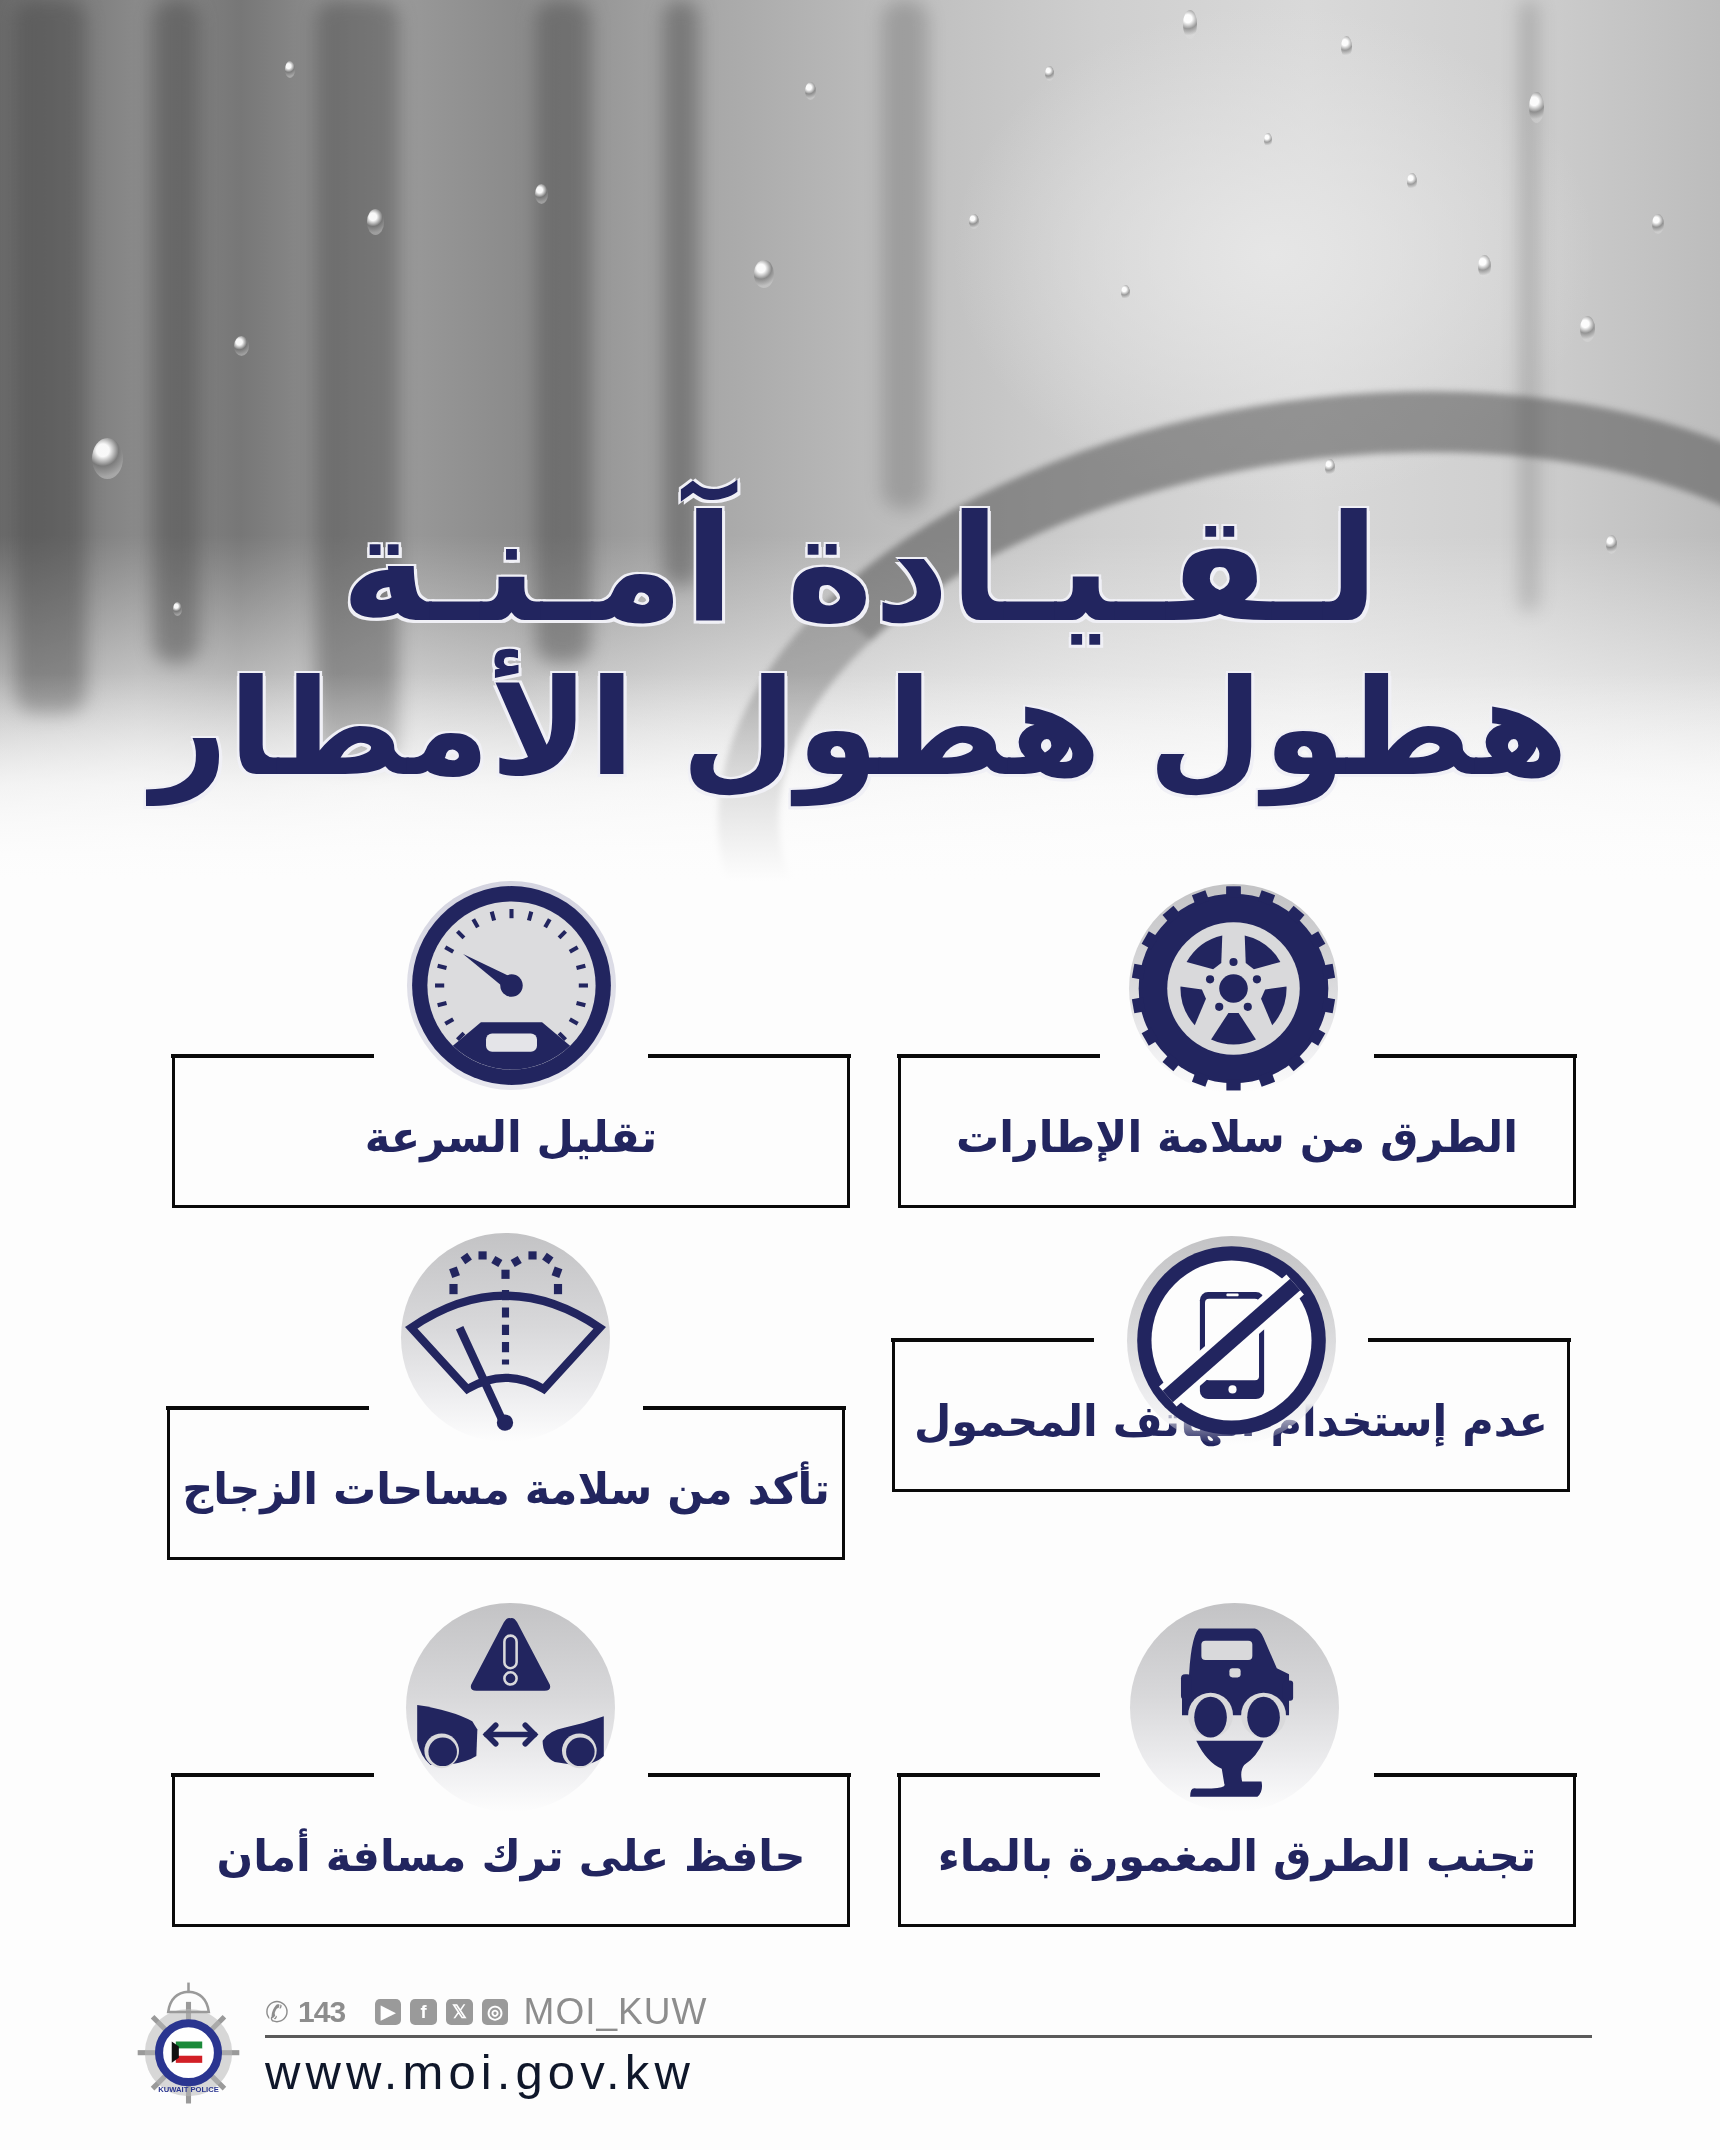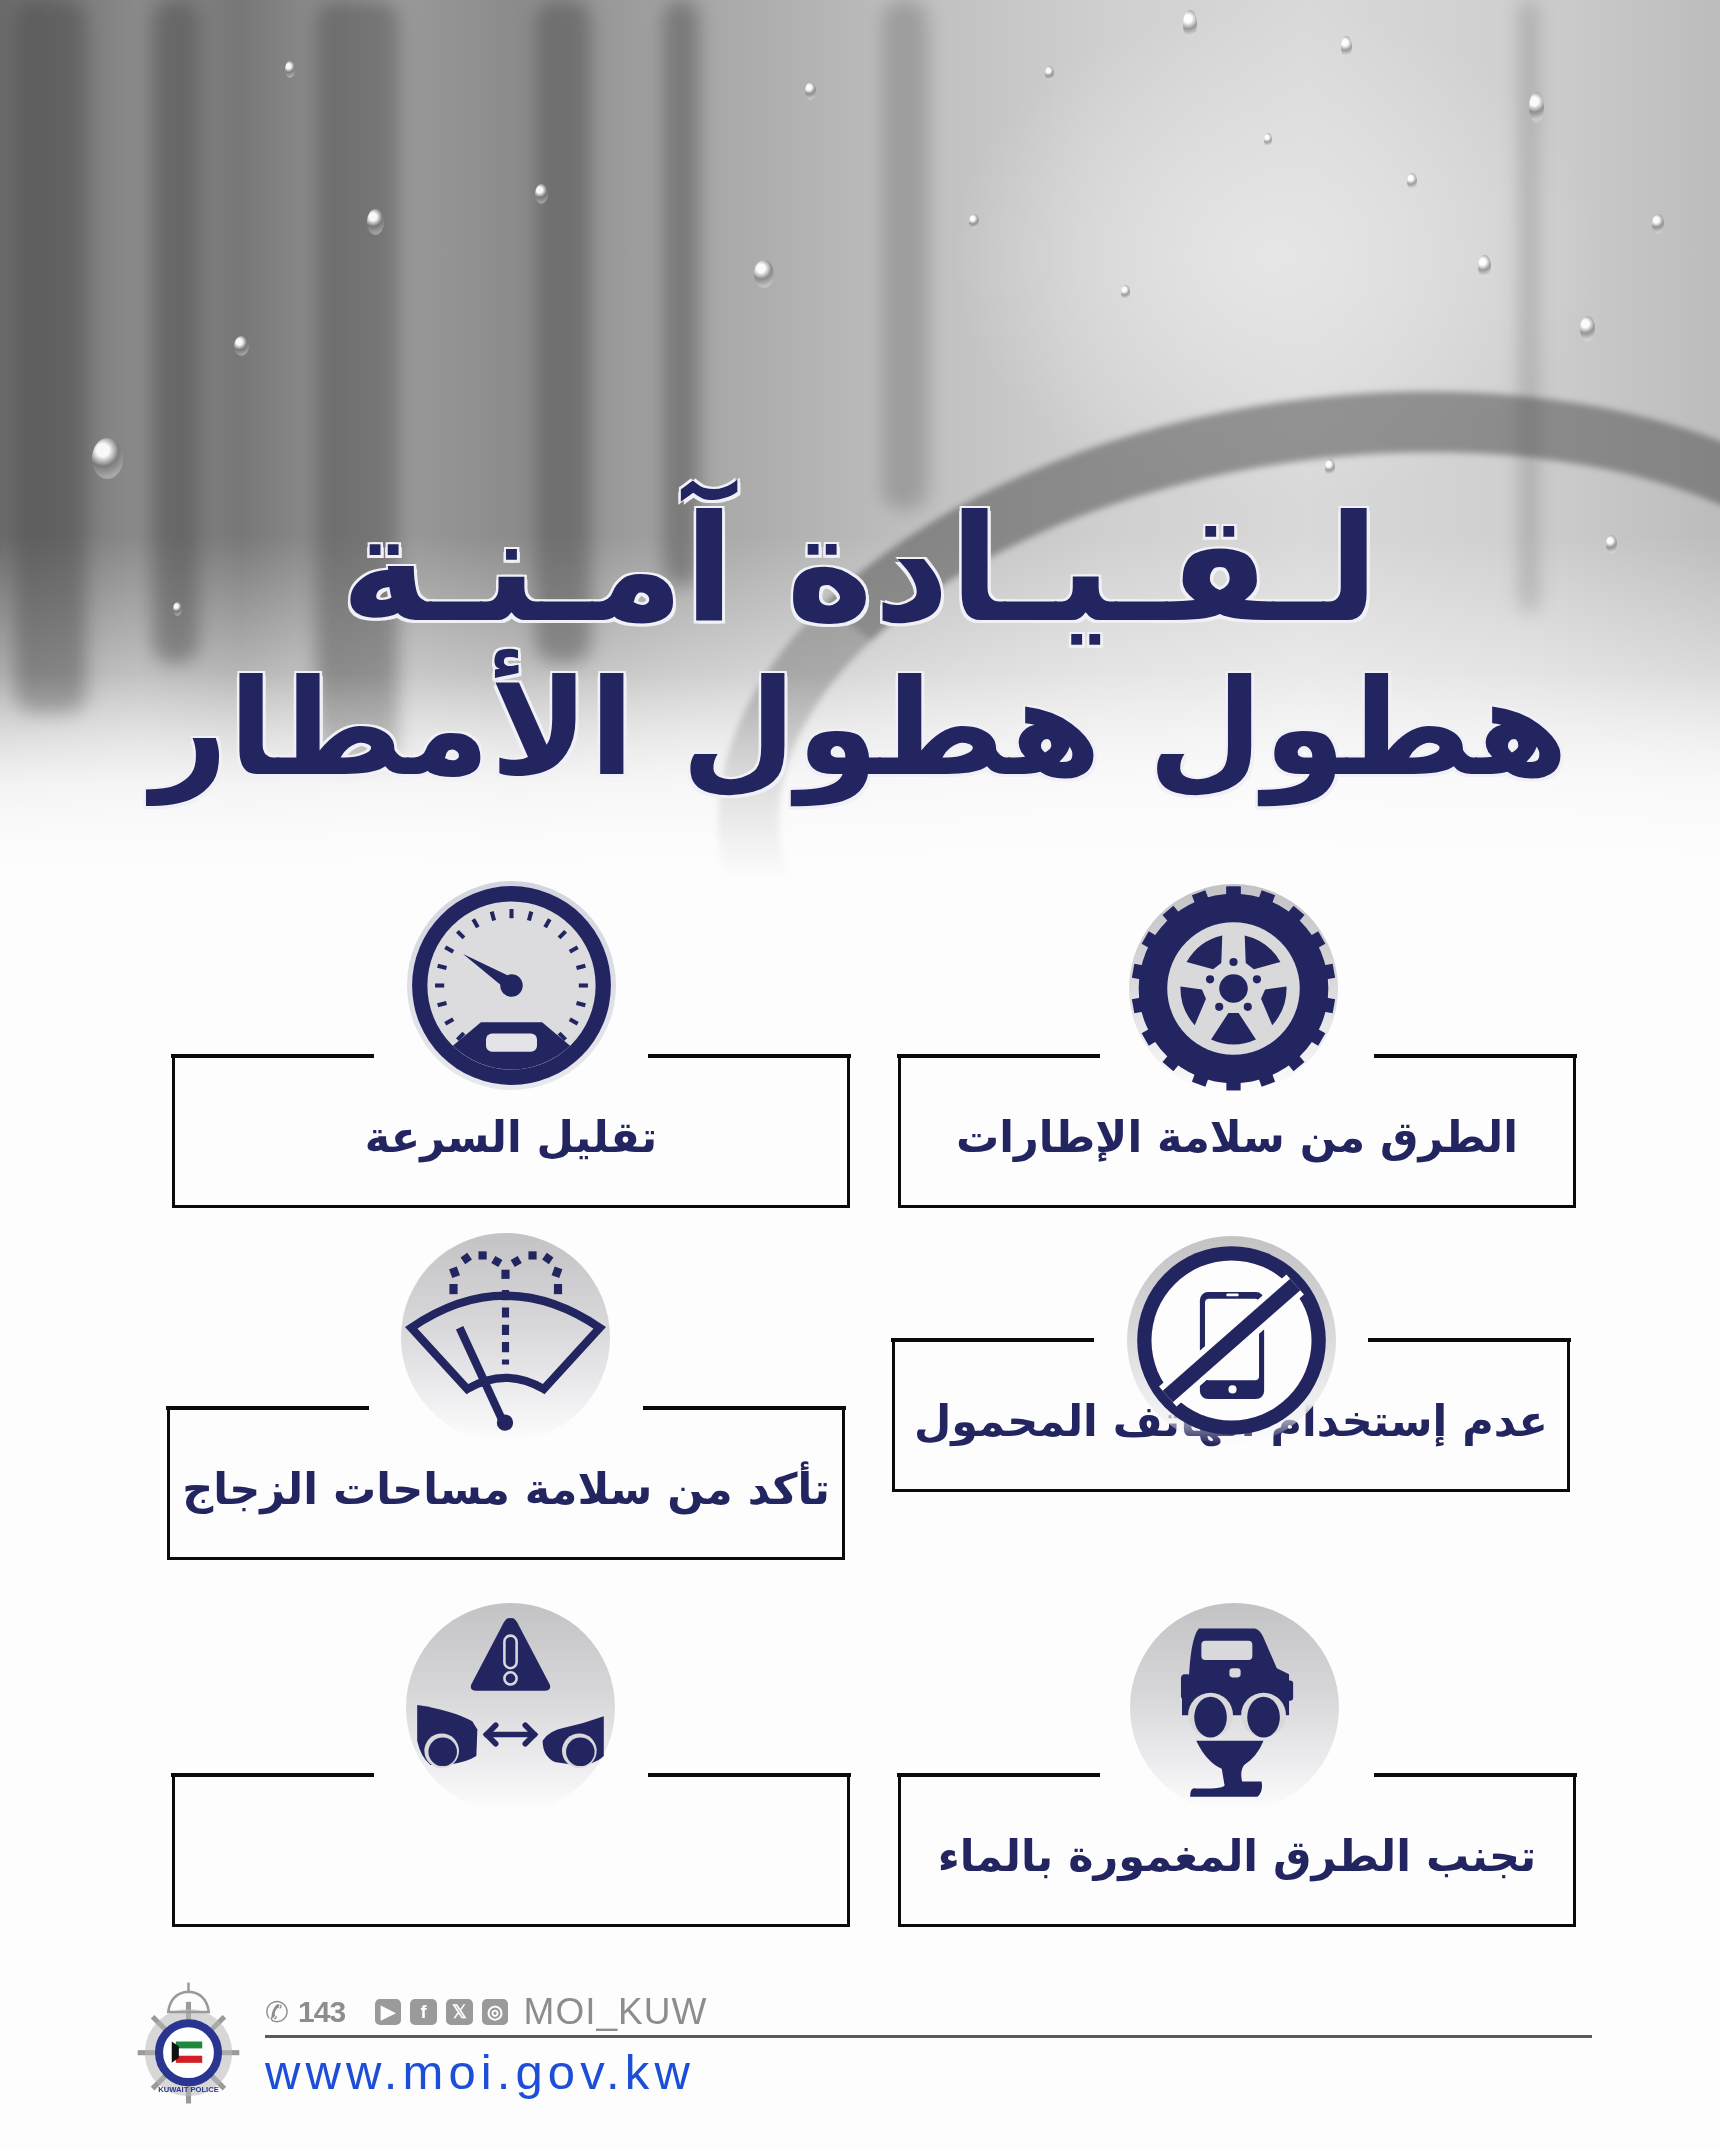--- a/index.html
+++ b/index.html
@@ -68,21 +68,21 @@
     position:absolute; left:265px; top:1994px; height:36px;
     display:flex; align-items:center; gap:9.2px;
     color:#8d8d8d; font-family:"Liberation Sans", sans-serif;
   }
   .phone-num { font-size:30px; font-weight:bold; letter-spacing:-1px; margin-right:20.4px; }
   .soc { width:26.5px; height:26.5px; background:#9a9a9a; border-radius:5.1px; color:#fff;
          display:flex; align-items:center; justify-content:center; font-size:18.4px; font-weight:bold; }
   .handle { font-size:37px; letter-spacing:1px; margin-left:6.1px;text-align:right; }
   .footer-line { position:absolute; left:265px; top:2035px; width:1327px; height:3.1px; background:#5a5a5a; }
   .website {
-    position:absolute; left:265px; top:2044px; font-size:49px; color:#1d4ed8; letter-spacing:5.1px;
+    position:absolute; left:265px; top:2044px; font-size:49px; color:#0f172a; letter-spacing:5.1px;
     font-family:"Liberation Sans", sans-serif;
   }
 </style>
 </head>
 <body>
 
 <div class="hero">
   <div class="tree" style="left:15.3px;width:71px;height:714px;"></div>
   <div class="tree" style="left:153px;width:46px;height:663px;"></div>
   <div class="tree" style="left:316px;width:82px;height:765px;"></div>
@@ -282,20 +282,21 @@
     <circle cx="158" cy="220" r="44" fill="#d9d9db"></circle>
     <circle cx="262" cy="220" r="44" fill="#d9d9db"></circle>
     <ellipse cx="158" cy="224" rx="32" ry="40" fill="#22255f"></ellipse>
     <ellipse cx="262" cy="224" rx="32" ry="40" fill="#22255f"></ellipse>
   </svg>
 </div>
 
 <div class="card" style="left:172px;top:1773px;">
   <div class="top-l"></div>
     <div class="top-r"></div>
+  <div class="label">حافظ على ترك مسافة أمان</div>
 </div>
 <div class="icon-disc" style="left:406px;top:1603px;">
   <svg viewBox="0 0 410 410">
     <path d="M205,30 Q212,28 218,38 L282,160 Q286,172 272,172 L138,172 Q124,172 128,160 L192,38 Q198,28 205,30 Z" fill="#22255f"></path>
     <rect x="193" y="64" width="24" height="64" rx="12" fill="none" stroke="#d9d9db" stroke-width="5"></rect>
     <circle cx="205" cy="148" r="12" fill="none" stroke="#d9d9db" stroke-width="5"></circle>
 
     <path d="M22,200 Q90,210 130,232 L140,248 L138,300 Q120,312 80,318 L48,318 Q28,300 22,270 Z" fill="#22255f"></path>
     <circle cx="70" cy="290" r="34" fill="#d9d9db"></circle>
     <circle cx="72" cy="292" r="28" fill="#22255f"></circle>

